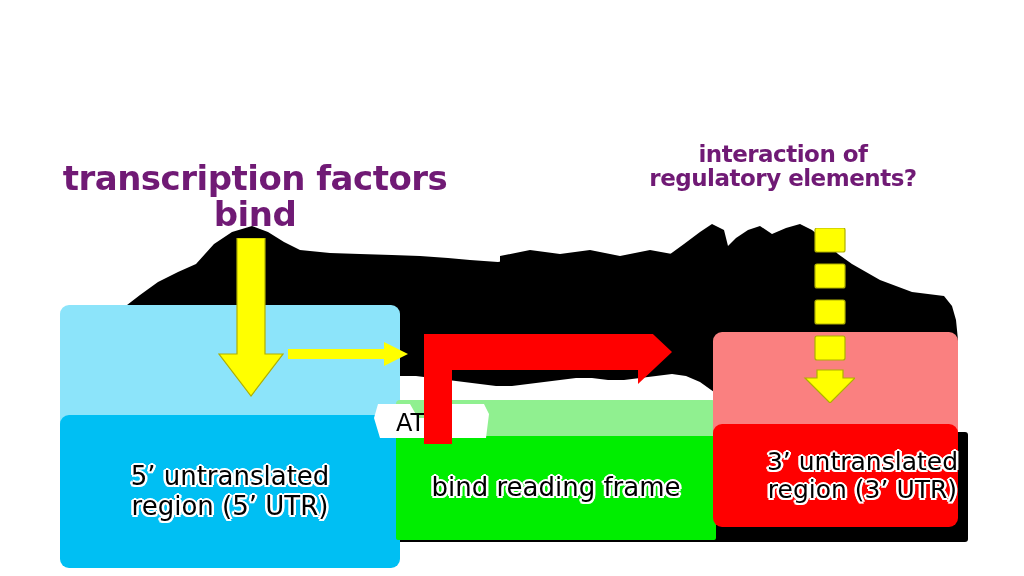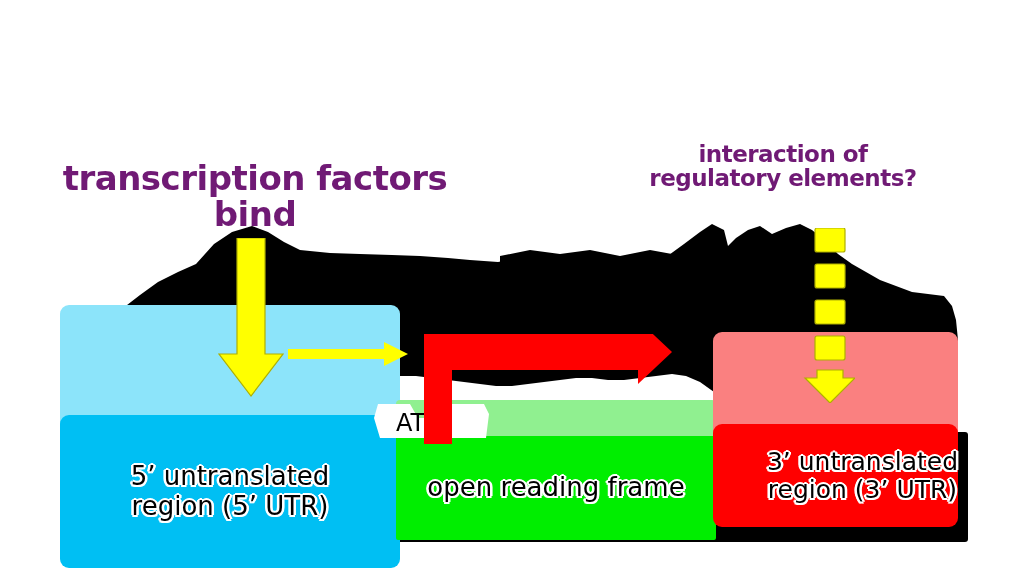--- a/index.html
+++ b/index.html
@@ -119,21 +119,21 @@
     <div class="top"></div>
     <div class="front">
       <span class="box-label">5’ untranslated
 region (5’ UTR)</span>
     </div>
   </div>
 
   <div class="box" id="box-orf">
     <div class="top"></div>
     <div class="front">
-      <span class="box-label">open reading frame</span>
+      <span class="box-label">bind reading frame</span>
     </div>
   </div>
 
   <div class="box" id="box-utr3">
     <div class="top"></div>
     <div class="front">
       <span class="box-label">3’ untranslated
 region (3’ UTR)</span>
     </div>
   </div>

